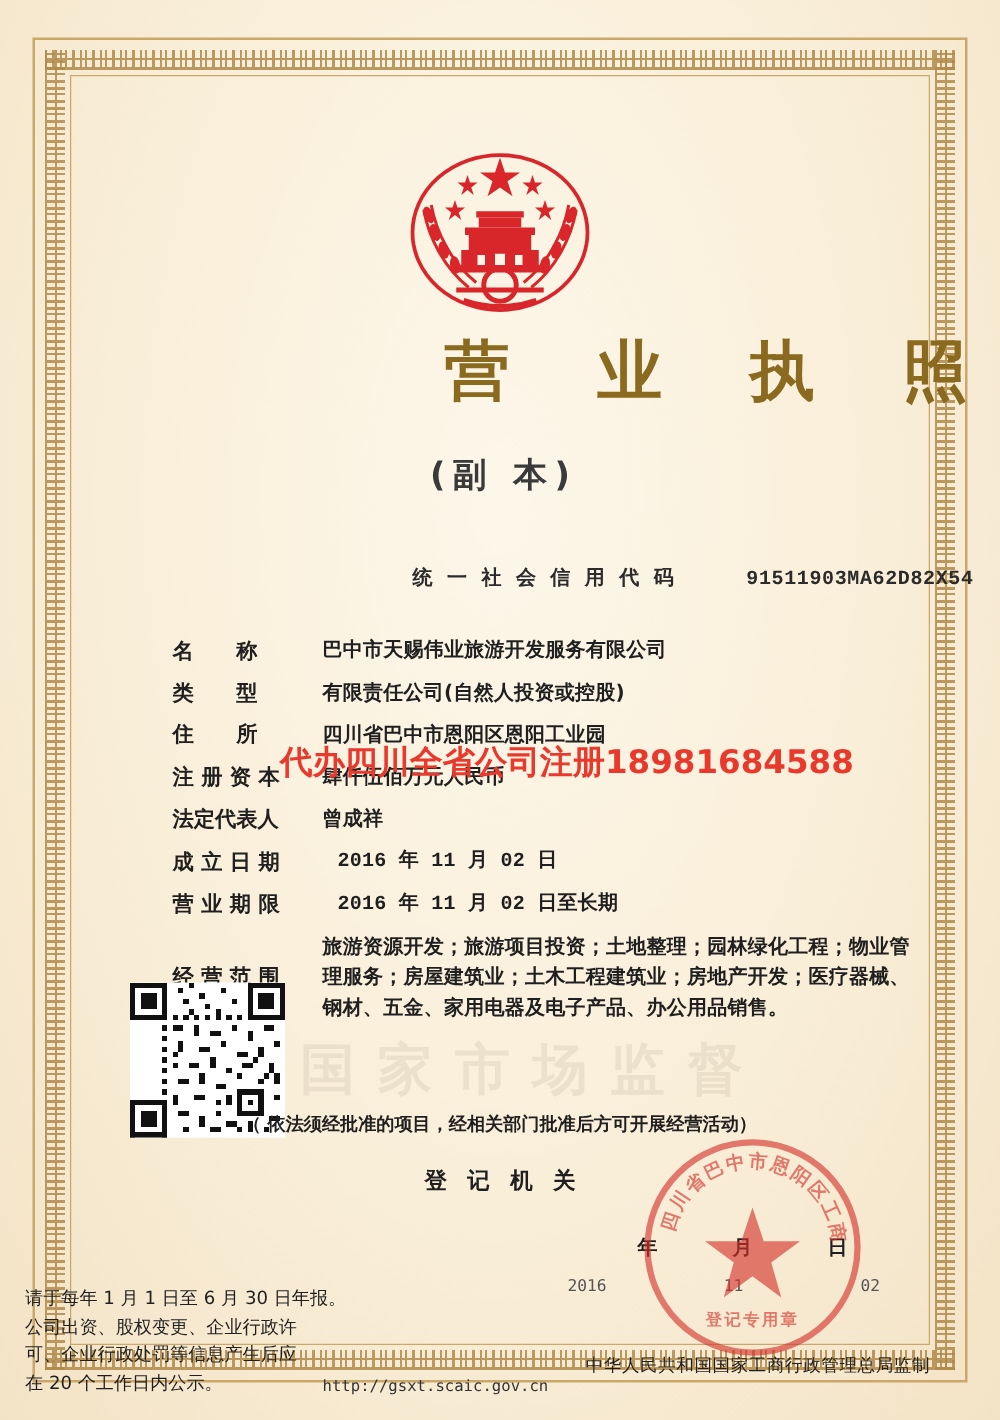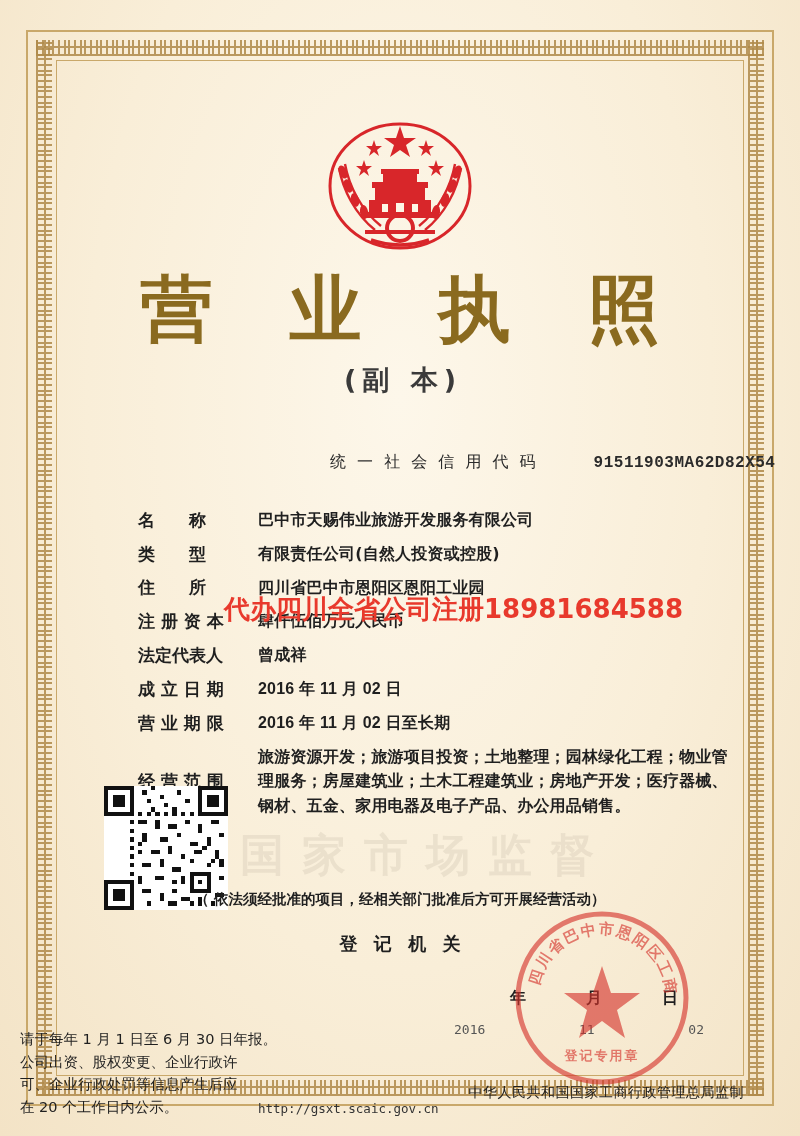--- a/index.html
+++ b/index.html
@@ -77,24 +77,24 @@
     transform: translateX(-50%);
     width: 150px;
     height: 140px;
   }
 
   
   .title {
     position: absolute;
     top: 262px;
     left: 0; right: 0;
-    text-align: center;
-    font-family: "DejaVu Sans", sans-serif;
-    font-weight: bold;
-    font-size: 72px;
+    text-align: right;
+    font-family: "DejaVu Sans", sans-serif;
+    font-weight: bold;
+    font-size: 52px;
     letter-spacing: 26px;
     text-indent: 26px;
     color: #8a6a1f;
   }
   .subtitle {
     position: absolute;
     top: 362px;
     left: 0; right: 0;
     text-align: center;
     font-family: "DejaVu Sans", sans-serif;
@@ -110,21 +110,21 @@
     position: absolute;
     top: 452px;
     left: 330px;
     display: flex;
     align-items: baseline;
     gap: 12px;
     color: #2b2b2b;
   }
   .credit-label {
     font-family: "DejaVu Sans", sans-serif;
-    font-weight: normal;
+    font-weight: bold;
     font-size: 16px;
     letter-spacing: 3px;
   }
   .credit-value {
     font-family: Liberation Mono, monospace;
     font-weight: bold;
     font-size: 16px;
     letter-spacing: .5px;
     margin-left: 43px;
   }
@@ -155,21 +155,22 @@
   .field-value {
     flex: 1;
     font-family: "DejaVu Sans", sans-serif;
     font-weight: bold;
     font-size: 16px;
     color: #1f1f1f;
     line-height: 1.55;
     letter-spacing: .2px;
   }
   .field-value.mono {
-    font-family: Liberation Sans, sans-serif;
+    font-family: Liberation Mono, monospace;
+    margin-left: 12px;
   }
 
   
   .qr {
     position: absolute;
     left: 104px;
     top: 786px;
     width: 124px;
     height: 124px;
     background: #fff;

